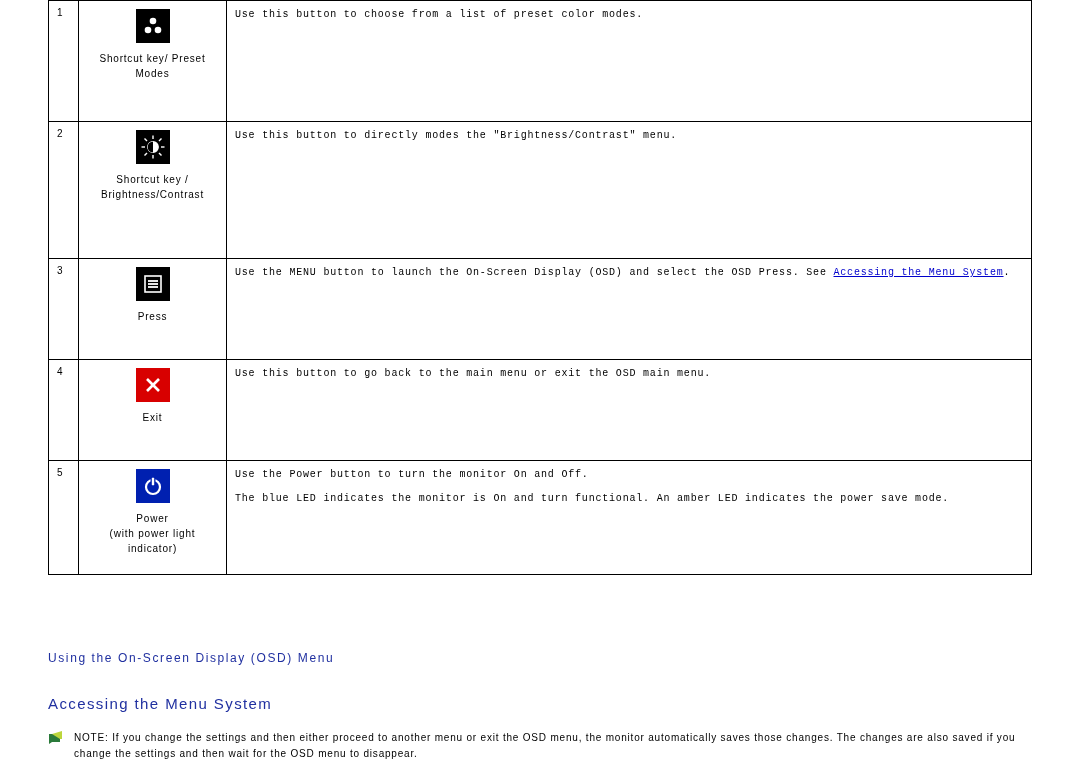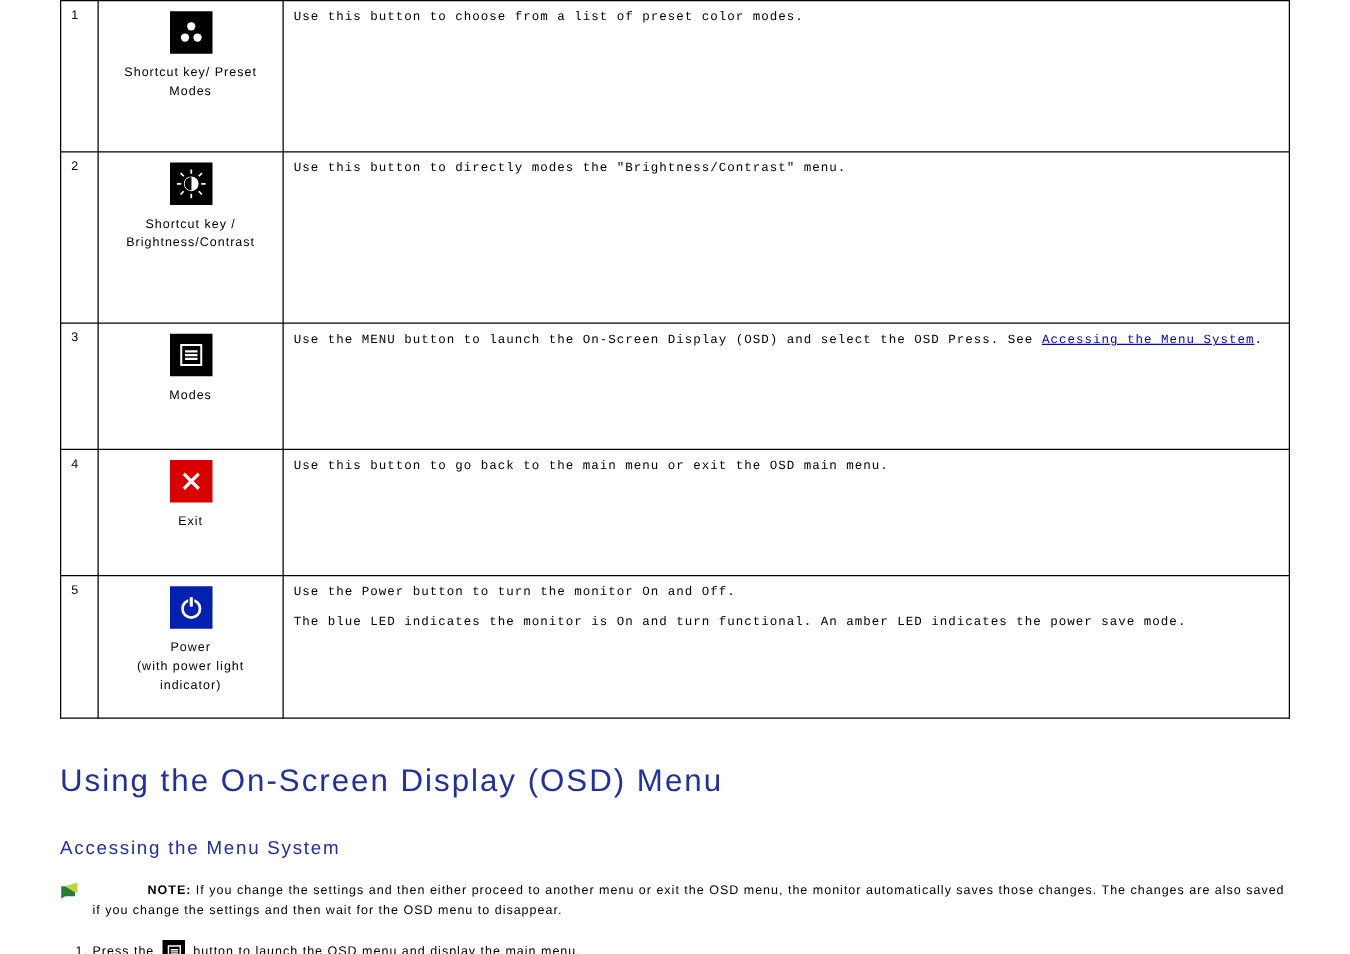--- a/index.html
+++ b/index.html
@@ -51,44 +51,44 @@
     line-height: 1.6;
     font-family: Liberation Mono, monospace;
   }
   a.inlink {
     color: #0000cc;
     text-decoration: underline;
   }
   h1.section {
     color: #2030a0;
     font-weight: normal;
-    font-size: 25px;
+    font-size: 12px;
     letter-spacing: 1.6px;
-    margin: 36px 0 0 0;
+    margin: 76px 0 0 0;
   }
   h2.subsection {
     color: #2030a0;
     font-weight: normal;
     font-size: 15px;
     letter-spacing: 1.4px;
     margin: 30px 0 18px 0;
   }
   .noteblock {
     display: flex;
     align-items: flex-start;
     gap: 10px;
     font-size: 10px;
     letter-spacing: 0.8px;
     line-height: 1.55;
   }
   .noteicon {
     flex: 0 0 auto;
     margin-top: 1px;
   }
-  .noteblock b { font-weight: bold; margin-left: 44px; }
+  .noteblock b { font-weight: normal; }
   ol.steps {
     margin: 16px 0 0 26px;
     padding: 0;
   }
   ol.steps li {
     font-size: 10px;
     letter-spacing: 0.8px;
     line-height: 1.6;
   }
   .inline-icon {
@@ -163,21 +163,21 @@
     <td class="num">3</td>
     <td class="iconcell">
       <div class="iconbox">
         <svg width="22" height="22" viewBox="0 0 22 22">
           <rect x="3" y="3" width="16" height="16" fill="none" stroke="#fff" stroke-width="1.6"></rect>
           <line x1="6" y1="8" x2="16" y2="8" stroke="#fff" stroke-width="1.8"></line>
           <line x1="6" y1="11" x2="16" y2="11" stroke="#fff" stroke-width="1.8"></line>
           <line x1="6" y1="14" x2="16" y2="14" stroke="#fff" stroke-width="1.8"></line>
         </svg>
       </div>
-      <div class="iconlabel">Modes</div>
+      <div class="iconlabel">Press</div>
     </td>
     <td class="desc">
       <span>Use the MENU button to launch the On-Screen Display (OSD) and select the OSD Press. See </span><a href="#" class="inlink">Accessing the Menu System</a><span>.</span>
     </td>
   </tr>
 
   <tr class="r4">
     <td class="num">4</td>
     <td class="iconcell">
       <div class="iconbox red">

